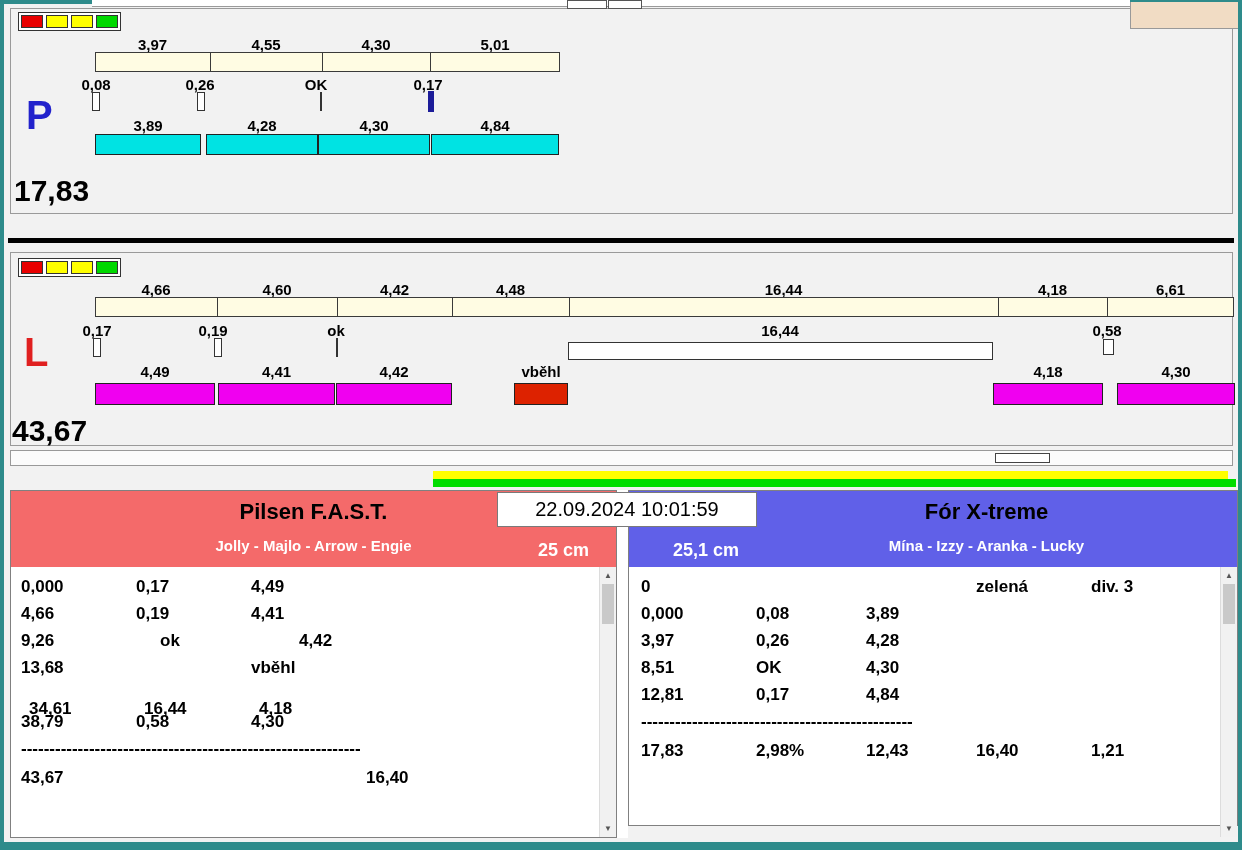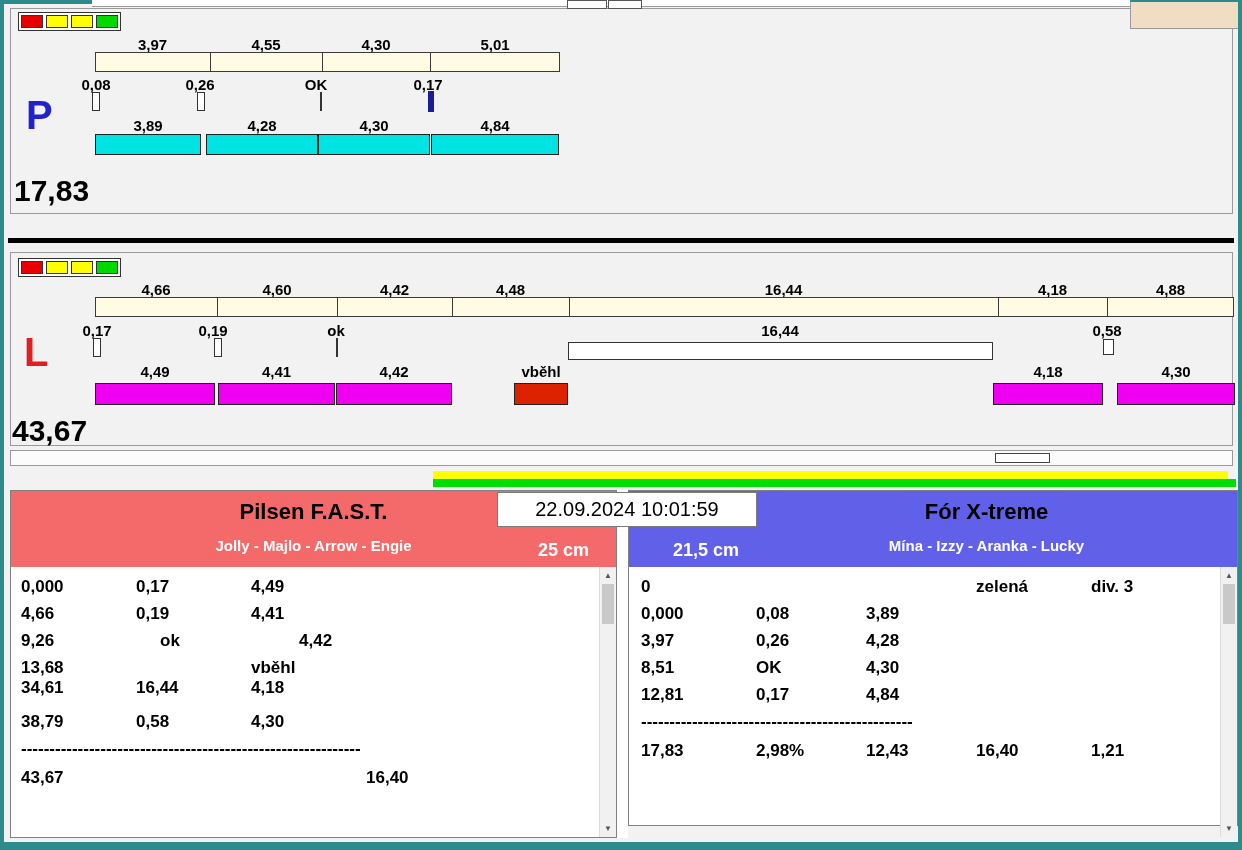--- a/index.html
+++ b/index.html
@@ -117,21 +117,21 @@
     <span class="tl-sq" style="background:#ffff00;"></span>
     <span class="tl-sq" style="background:#00d800;"></span>
   </div>
 
   <div class="lbl" style="left:95px;top:281px;width:122px;">4,66</div>
   <div class="lbl" style="left:217px;top:281px;width:120px;">4,60</div>
   <div class="lbl" style="left:337px;top:281px;width:115px;">4,42</div>
   <div class="lbl" style="left:452px;top:281px;width:117px;">4,48</div>
   <div class="lbl" style="left:569px;top:281px;width:429px;">16,44</div>
   <div class="lbl" style="left:998px;top:281px;width:109px;">4,18</div>
-  <div class="lbl" style="left:1107px;top:281px;width:127px;">4,88</div>
+  <div class="lbl" style="left:1107px;top:281px;width:127px;">6,61</div>
 
   <div class="seg-bar" style="left:95px;top:297px;width:1139px;height:20px;">
     <div class="seg" style="width:122px;"></div>
     <div class="seg" style="width:120px;"></div>
     <div class="seg" style="width:115px;"></div>
     <div class="seg" style="width:117px;"></div>
     <div class="seg" style="width:429px;"></div>
     <div class="seg" style="width:109px;"></div>
     <div class="seg" style="flex:1;"></div>
   </div>
@@ -191,21 +191,21 @@
     <div class="trow lgrid" style="top:140px;gap:24px;">
       <span>9,26</span>
         <span>ok</span>
         <span>4,42</span>
     </div>
     <div class="trow lgrid" style="top:167px;">
       <span>13,68</span>
         <span></span>
         <span>vběhl</span>
     </div>
-    <div class="trow lgrid" style="top:187px;">
+    <div class="trow lgrid" style="top:208px;margin-left:8px;">
       <span>34,61</span>
         <span>16,44</span>
         <span>4,18</span>
     </div>
     <div class="trow lgrid" style="top:221px;">
       <span>38,79</span>
         <span>0,58</span>
         <span>4,30</span>
     </div>
     <div class="sep" style="left:10px;top:248px;width:380px;">------------------------------------------------------------</div>
@@ -222,21 +222,21 @@
       <div class="scroll-btn" style="bottom:0;">▼</div>
     </div>
   </div>
 
   <div class="abs" style="left:617px;top:490px;width:11px;height:348px;background:#fff;"></div>
 
   <div class="panel" style="left:628px;top:490px;width:610px;height:336px;">
     <div class="hdr hdr-blue">
       <div class="team" style="left:120px;width:475px;">Fór X-treme</div>
       <div class="dogsline" style="left:120px;width:475px;">Mína - Izzy - Aranka - Lucky</div>
-      <div class="height-lbl" style="left:22px;top:49px;width:110px;">21,5 cm</div>
+      <div class="height-lbl" style="left:22px;top:49px;width:110px;">25,1 cm</div>
     </div>
 
     <div class="trow rgrid" style="top:86px;">
       <span>0</span>
         <span></span>
         <span></span>
         <span>zelená</span>
         <span>div. 3</span>
     </div>
     <div class="trow rgrid" style="top:113px;">

